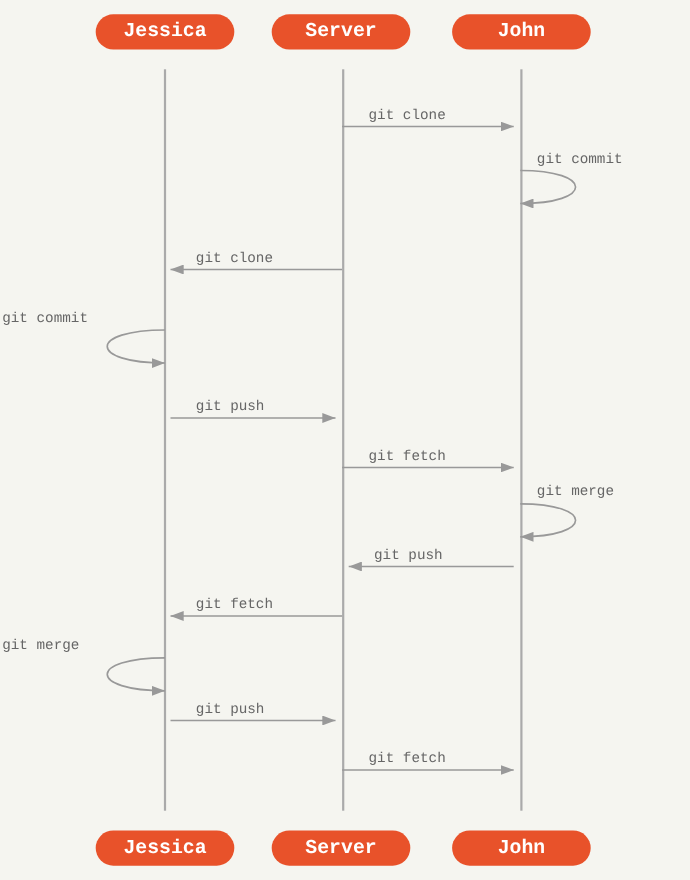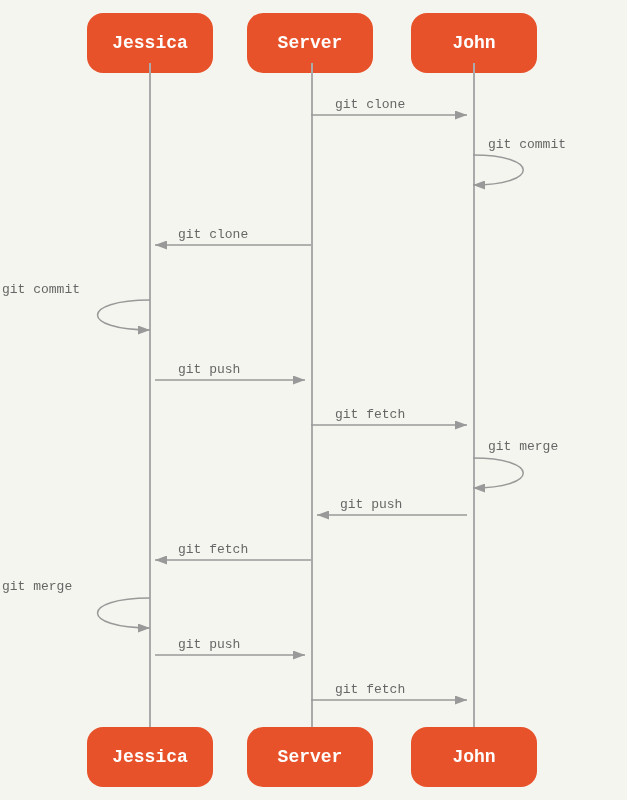--- a/index.html
+++ b/index.html
@@ -12,21 +12,21 @@
       position: relative;
     }
 
     .actor-box {
       position: absolute;
       background: #e8522a;
       color: white;
       font-size: 18px;
       font-weight: bold;
       text-align: center;
-      padding: 20px 16px;
+      padding: 6px 16px;
       min-width: 110px;
       border-radius: 16px;
     }
 
     .lifeline {
       position: absolute;
       top: 63px;
       bottom: 63px;
       width: 2px;
       background: #aaa;

